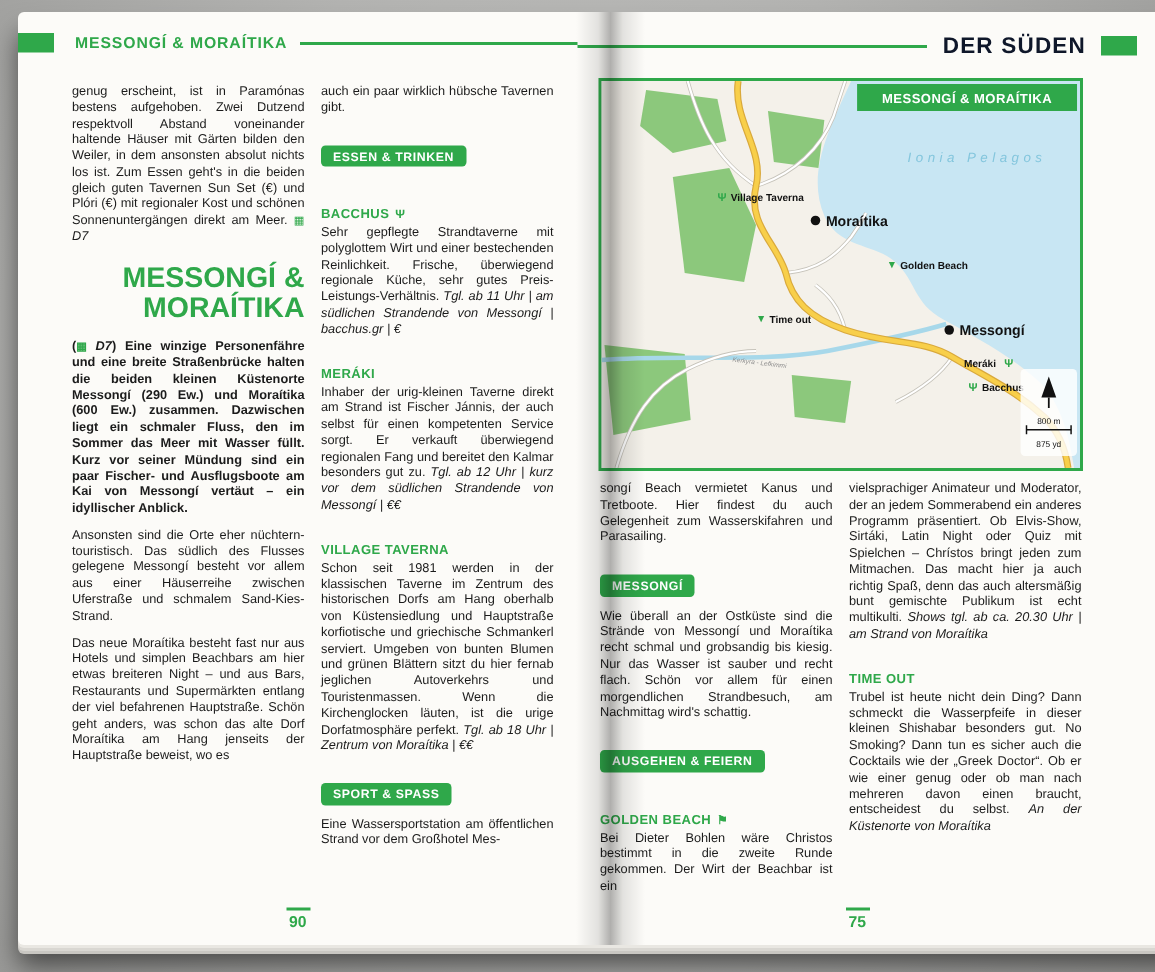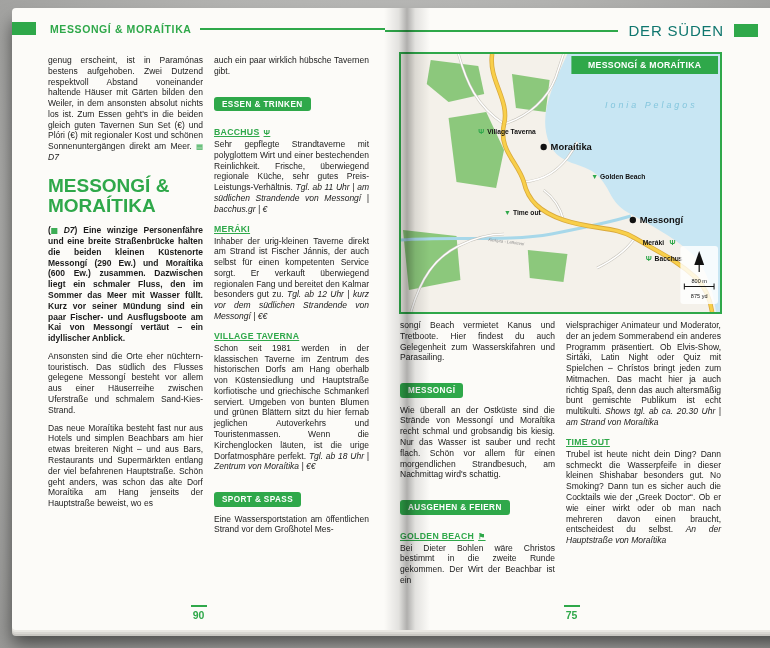--- a/index.html
+++ b/index.html
@@ -21,35 +21,35 @@
   }
   .page{position:absolute;top:0;height:100%;width:373px;}
   .page-left{left:0;}
   .page-right{left:373px;}
 
   
   .hdr{position:absolute;top:14px;left:0;right:0;display:flex;align-items:center;z-index:5;}
   .hdr-edge{background:#2fa84a;height:13px;width:24px;flex:0 0 auto;}
   .hdr-rule{flex:1 1 auto;height:2px;background:#2fa84a;}
   .hdr-title-l{color:#2fa84a;font-weight:700;font-size:10.5px;letter-spacing:.6px;margin:0 8px 0 14px;white-space:nowrap;}
-  .hdr-title-r{color:#0f766e;font-weight:400;font-size:15px;letter-spacing:.8px;margin:0 10px 0 10px;white-space:nowrap;}
+  .hdr-title-r{color:#0f172a;font-weight:700;font-size:15px;letter-spacing:.8px;margin:0 10px 0 10px;white-space:nowrap;}
 
   
   .cols{position:absolute;display:flex;gap:11px;}
   .page-left .cols{left:36px;right:16px;top:47px;bottom:34px;}
   .page-right .cols{left:15px;right:37px;top:312px;bottom:34px;}
   .col{flex:1 1 0;min-width:0;}
   .col p{margin:0 0 7px;font-size:8.5px;line-height:1.27;text-align:justify;color:#1b1b1b;hyphens:auto;}
   .col p.bold{font-weight:700;}
   .info{font-style:italic;}
-  .chapter{color:#2fa84a;font-weight:700;font-size:19px;line-height:1.04;text-align:left;margin:13px 0 10px;}
+  .chapter{color:#2fa84a;font-weight:700;font-size:19px;line-height:1.04;text-align:right;margin:13px 0 10px;}
   .chapter span{display:block;}
   .pill{display:inline-block;background:#2fa84a;color:#fff;font-weight:700;font-size:8.2px;
         letter-spacing:.4px;padding:3px 8px 2.5px;border-radius:3px;margin:13px 0 7px;text-align:right;}
-  .poi-name{color:#2fa84a;font-weight:700;font-size:8.7px;letter-spacing:.3px;margin:9px 0 2px;text-decoration:underline;}
+  .poi-name{color:#2fa84a;font-weight:700;font-size:8.7px;letter-spacing:.3px;margin:19px 0 2px;}
   .poi-ic{color:#2fa84a;font-size:8px;margin-left:4px;}
   .mapref .mi{color:#2fa84a;font-size:7.5px;}
   .mapref .rf{font-style:italic;color:#1b1b1b;}
   .ref-parens::before{content:"(";} .ref-parens::after{content:")";}
 
   
   .pagenum{position:absolute;bottom:9px;left:0;right:0;text-align:center;z-index:5;margin-top:21px;}
   .pn-rule{width:16px;height:2px;background:#2fa84a;margin:0 auto 2px;}
   .pn{color:#2fa84a;font-weight:700;font-size:10.5px;}
 
@@ -199,21 +199,21 @@
 
         <div class="pill">AUSGEHEN &amp; FEIERN</div>
         <div class="poi-name"><span>GOLDEN BEACH</span><span class="poi-ic">⚑</span></div>
         <p>Bei Dieter Bohlen wäre Christos bestimmt in die zweite Runde gekommen. Der Wirt der Beachbar ist ein</p>
       </div>
 
       <div class="col">
         <p><span>vielsprachiger Animateur und Moderator, der an jedem Sommerabend ein anderes Programm präsentiert. Ob Elvis-Show, Sirtáki, Latin Night oder Quiz mit Spielchen – Chrístos bringt jeden zum Mitmachen. Das macht hier ja auch richtig Spaß, denn das auch altersmäßig bunt gemischte Publikum ist echt multikulti.</span> <span class="info">Shows tgl. ab ca. 20.30 Uhr | am Strand von Moraítika</span></p>
 
         <div class="poi-name"><span>TIME OUT</span></div>
-        <p><span>Trubel ist heute nicht dein Ding? Dann schmeckt die Wasserpfeife in dieser kleinen Shishabar besonders gut. No Smoking? Dann tun es sicher auch die Cocktails wie der „Greek Doctor“. Ob er wie einer wirkt oder ob man nach mehreren davon einen braucht, entscheidest du selbst.</span> <span class="info">An der Hauptstraße von Moraítika</span></p>
+        <p><span>Trubel ist heute nicht dein Ding? Dann schmeckt die Wasserpfeife in dieser kleinen Shishabar besonders gut. No Smoking? Dann tun es sicher auch die Cocktails wie der „Greek Doctor“. Ob er wie einer genug oder ob man nach mehreren davon einen braucht, entscheidest du selbst.</span> <span class="info">An der Küstenorte von Moraítika</span></p>
       </div>
     </div>
 
     <div class="pagenum">
       <div class="pn-rule"></div>
       <div class="pn">75</div>
     </div>
   </div>
 </div>
 

